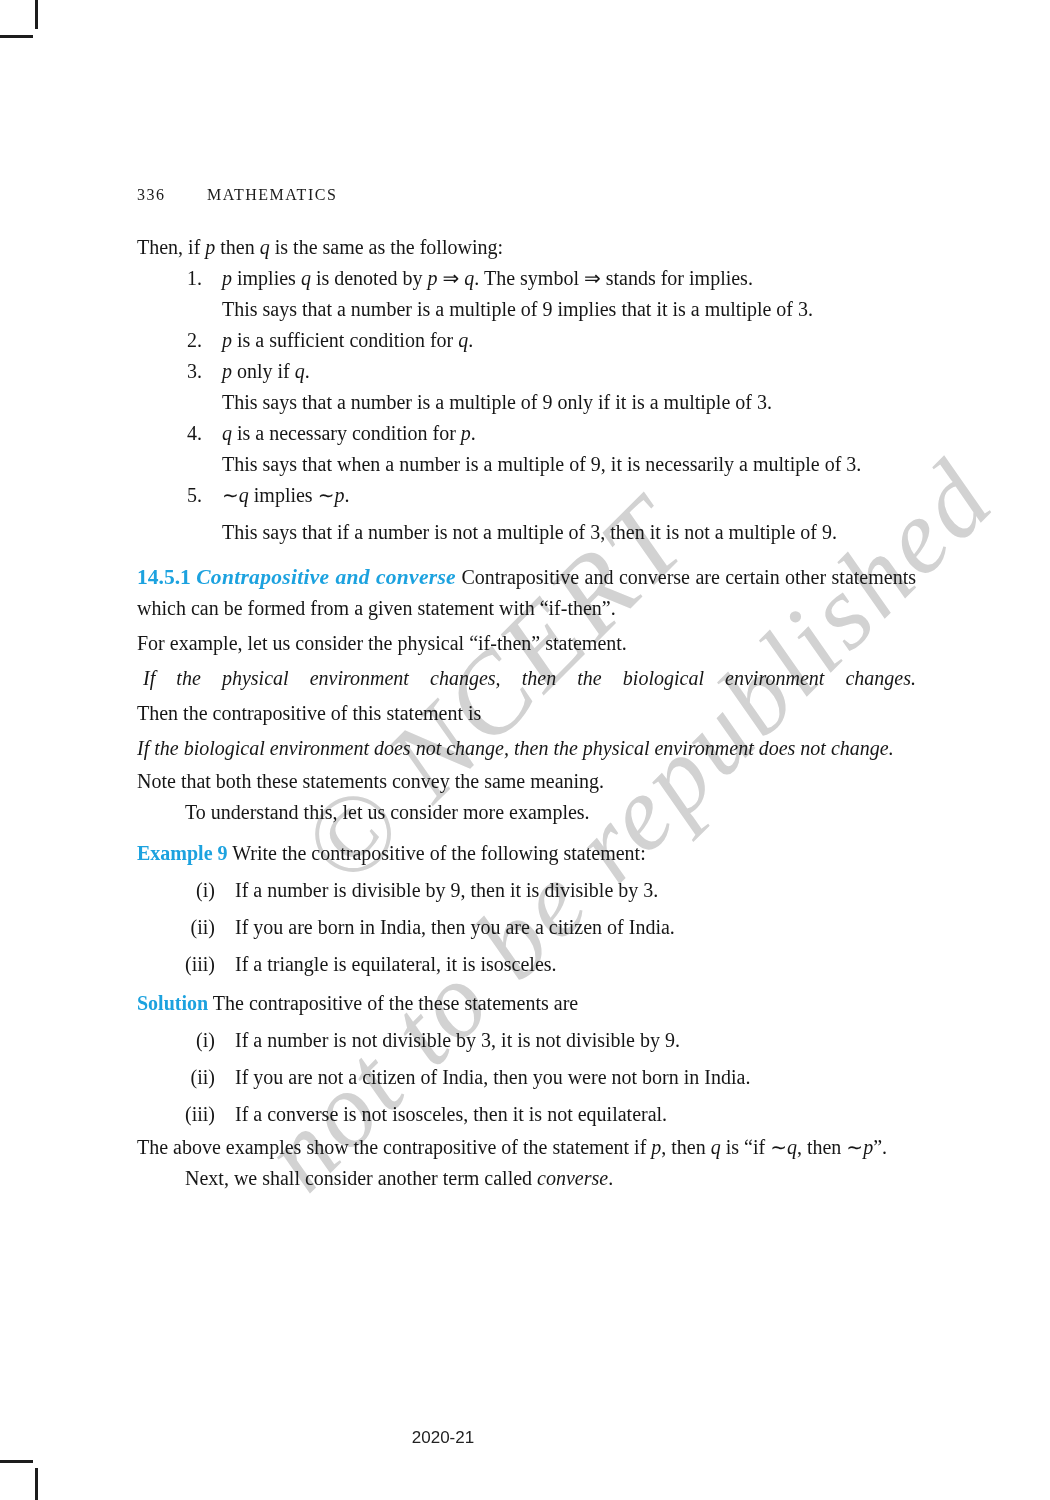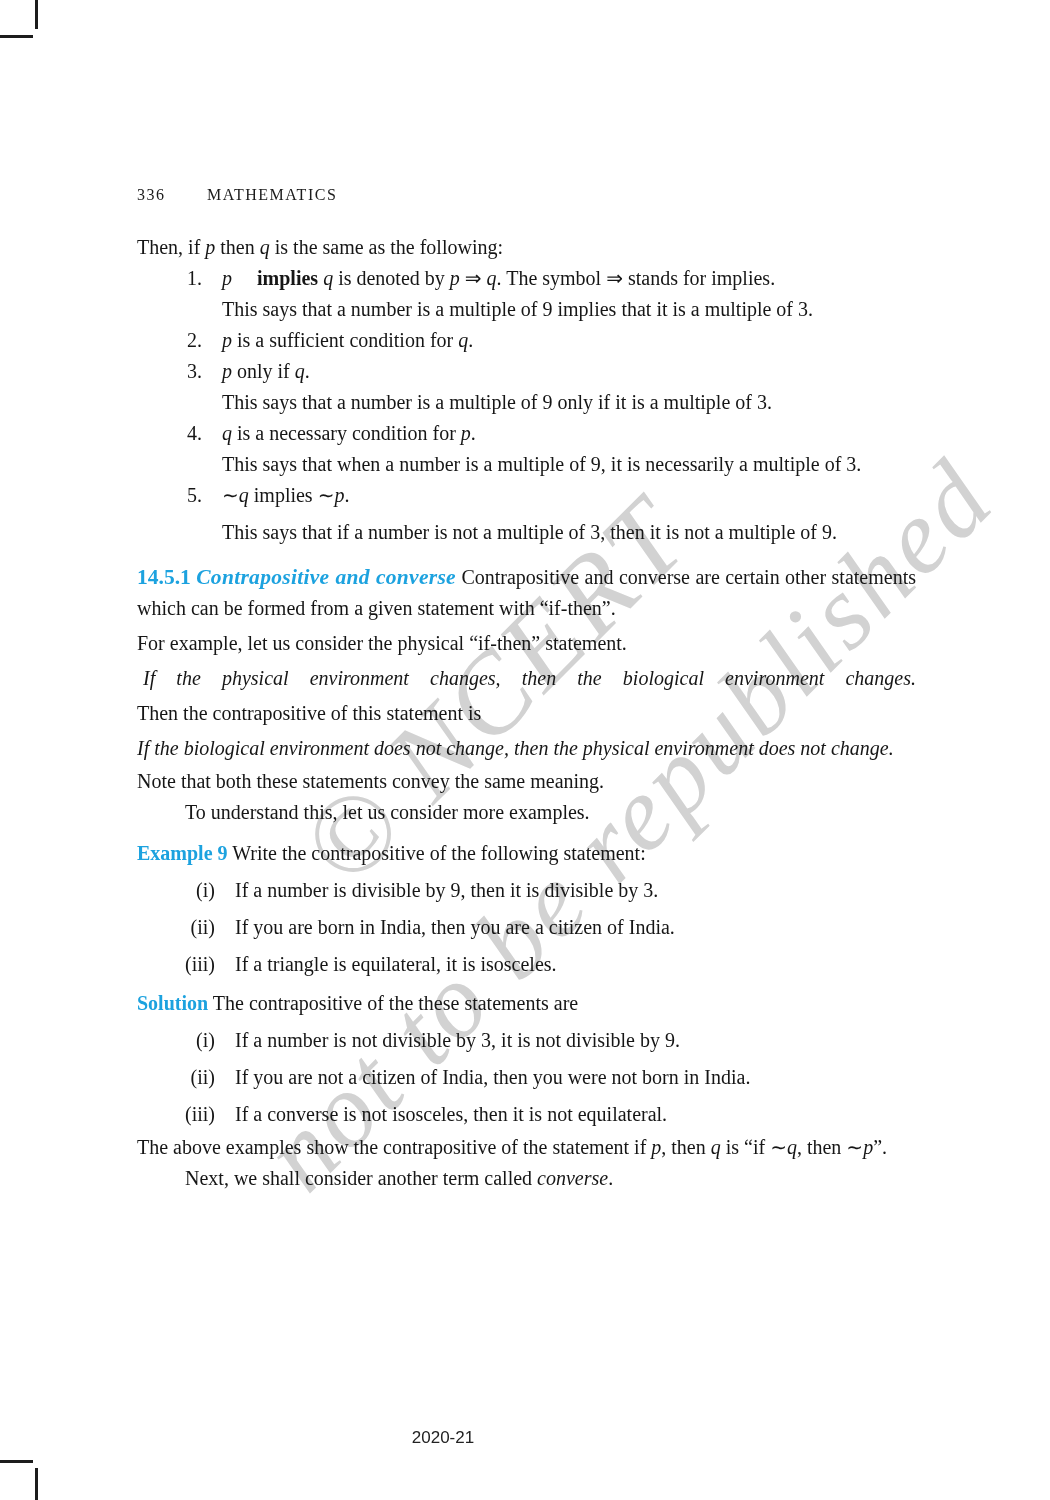--- a/index.html
+++ b/index.html
@@ -19,21 +19,21 @@
   .wm-line2{font-size:106px;margin-top:64px;}
   
   .page-header{position:absolute;left:137px;top:186px;z-index:1;font-size:16px;
                letter-spacing:1.5px;color:#1b1b1b;}
   .page-header .ptitle{margin-left:36px;}
   
   .page-body{position:absolute;left:137px;top:232px;width:779px;z-index:1;
              font-size:20px;line-height:31px;text-align:justify;}
   .para{margin:0;}
   .seg-i{font-style:italic;}
-  .seg-b{font-weight:bold;margin-left:20px;}
+  .seg-b{font-weight:normal;}
   .seg-bb{color:var(--blue);font-weight:bold;}
   .seg-secnum{color:var(--blue);font-weight:bold;font-size:21.5px;}
   .seg-sectitle{color:var(--blue);font-weight:bold;font-style:italic;font-size:21.5px;letter-spacing:.3px;margin-top:44px;}
   
   .nitem .head{position:relative;padding-left:85px;margin:0;}
   .nitem .num{position:absolute;left:50px;top:0;}
   .nitem .expl{padding-left:85px;margin:0;}
   .gap{margin-top:6px !important;}
   
   .ritem{display:flex;margin-top:6px;text-align:left;}

